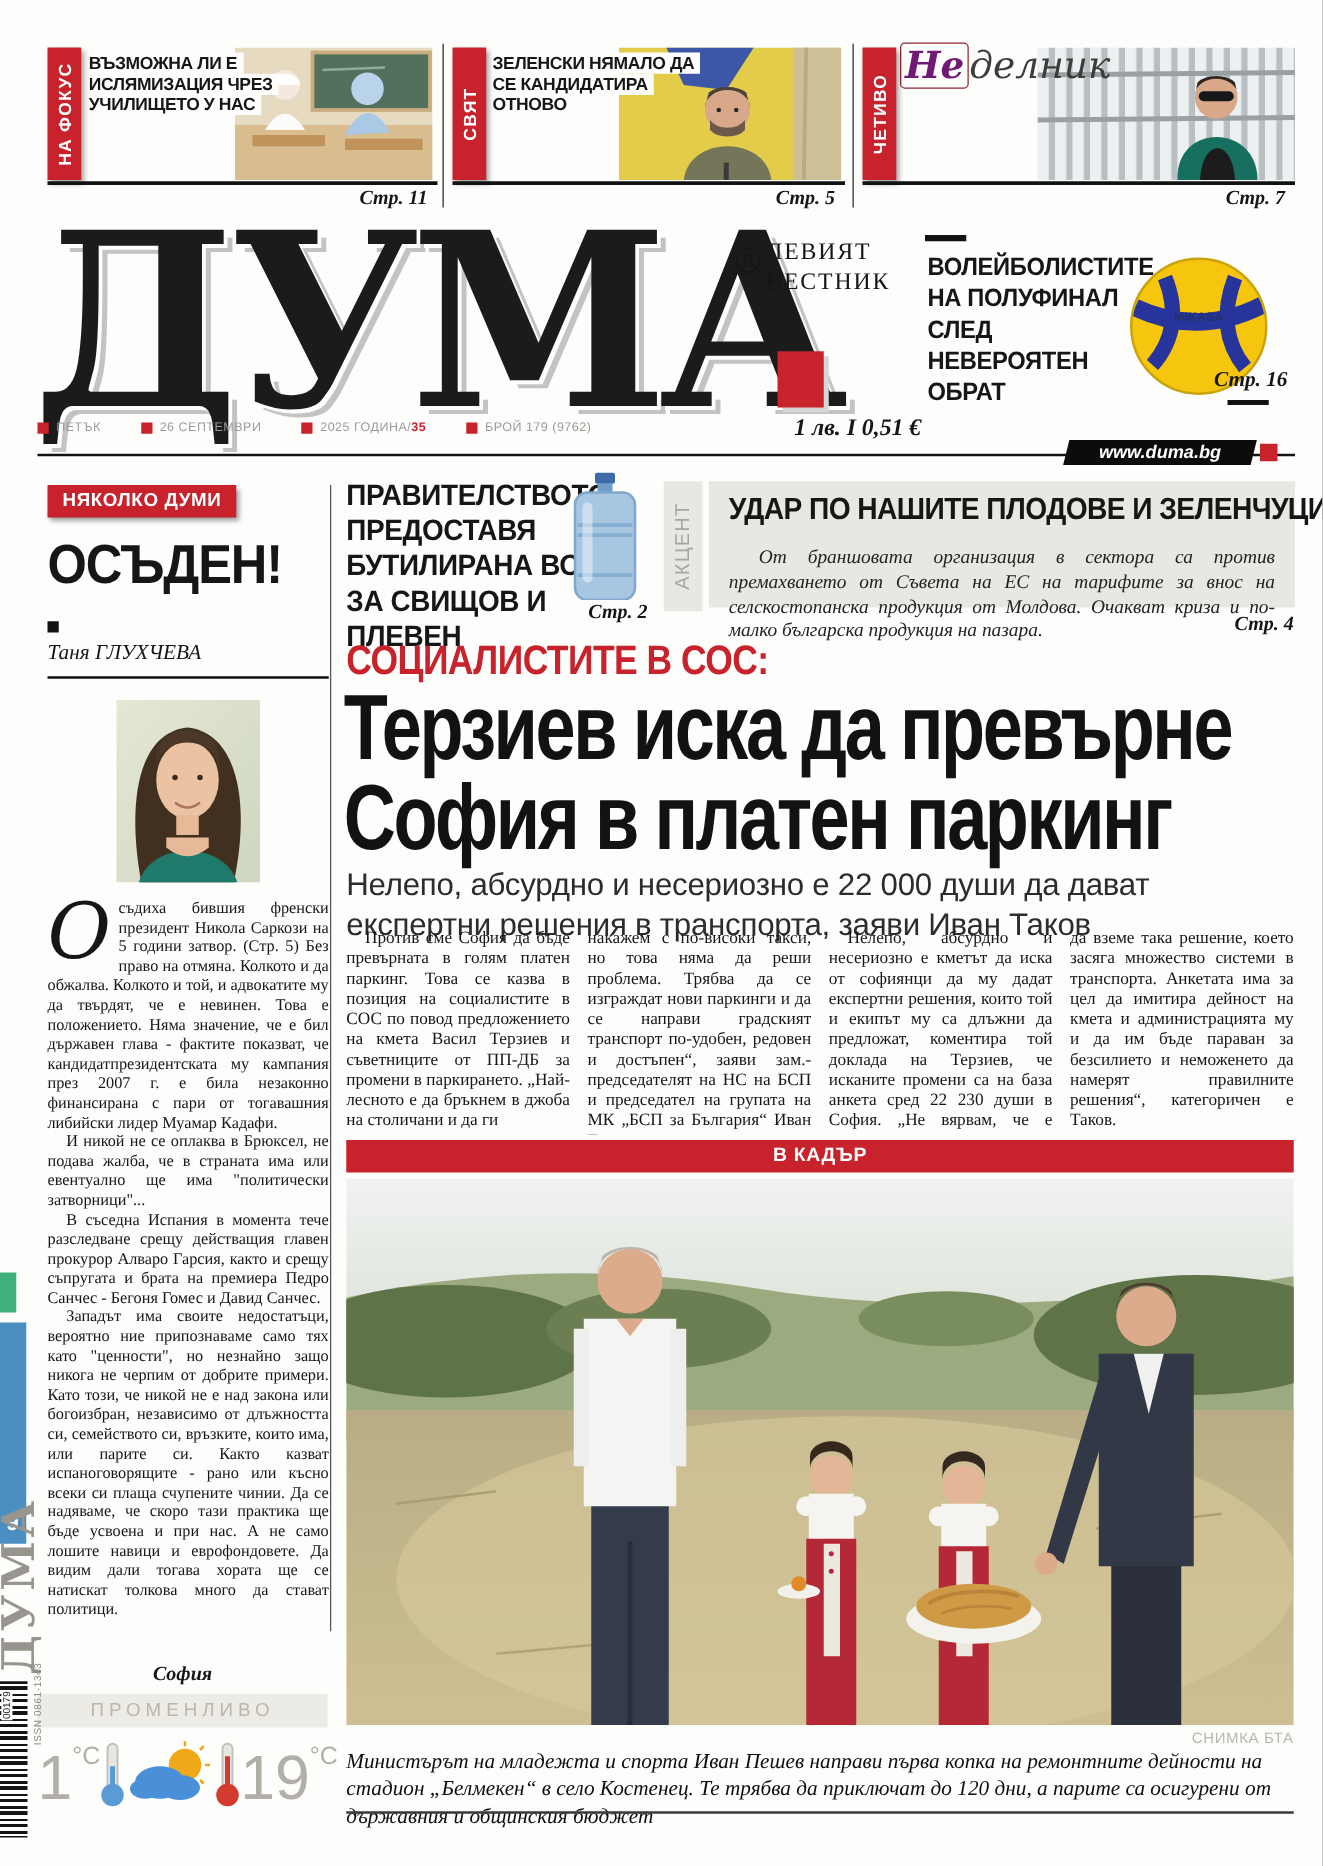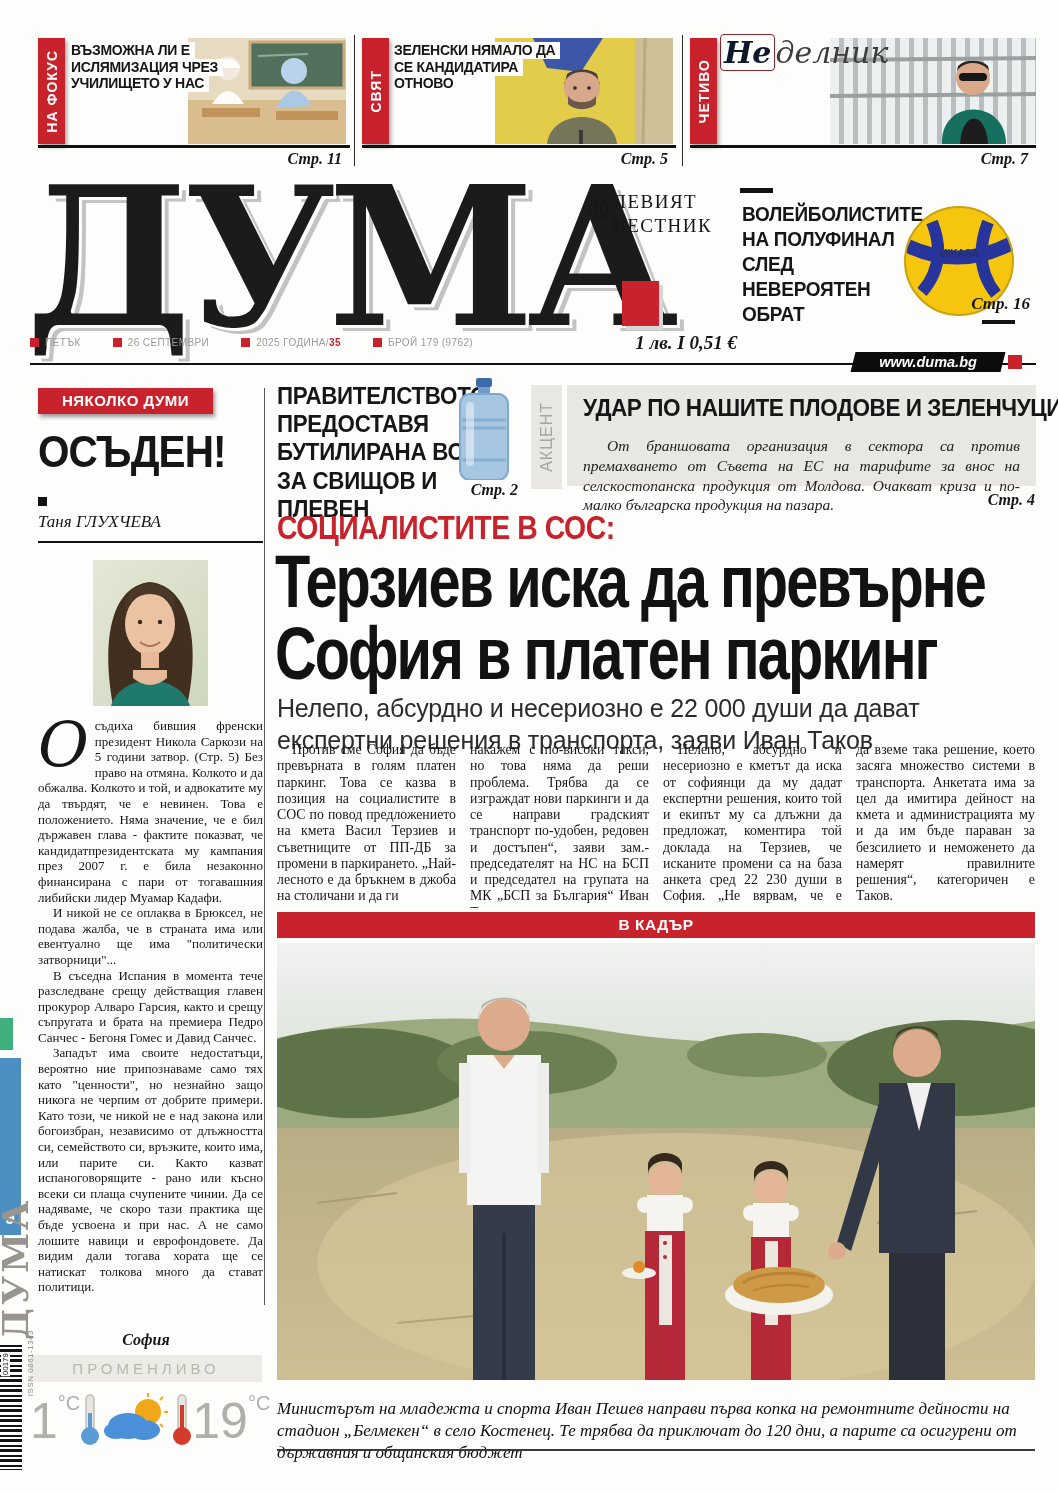--- a/index.html
+++ b/index.html
@@ -23,21 +23,21 @@
   .t-img { position:absolute; top:3px; }
   .t-img svg { display:block; }
   .t-title { position:absolute; z-index:2; font-family:"Liberation Sans",sans-serif;
     font-weight:bold; font-size:14px; line-height:1.18; letter-spacing:-0.3px; }
   .t-title span { background:#fdfdfb; padding:0 5px 1px 0;
     box-decoration-break:clone; -webkit-box-decoration-break:clone; }
   .t-rule { position:absolute; left:0; right:0; bottom:20px; height:3px; background:#121212; }
   .t-page { position:absolute; right:8px; bottom:0; font-style:italic; font-weight:bold; font-size:16px; }
   .t-divider { position:absolute; top:35px; height:131px; width:1px; background:#2a2a2a; }
   .brand-ne { font-family:"DejaVu Serif",serif; font-style:italic; font-size:30px; color:#3c3c3c; }
-  .brand-ne b { color:#0f172a; font-weight:bold; border:1px solid #8d2730; border-radius:4px; padding:0 3px; }
+  .brand-ne b { color:#701a75; font-weight:bold; border:1px solid #8d2730; border-radius:4px; padding:0 3px; }
 
   
   .logo { left:26px; top:168px; font-family:"DejaVu Serif",serif; font-weight:bold;
     font-size:186px; line-height:172px; letter-spacing:-7px; color:#1b1b1b;
     text-shadow:3px 3px 0 #fdfdfb, 7px 6px 0 #c3c3c3; transform:scaleY(1.04); transform-origin:left top; }
   .logo-reg { left:585px; top:194px; font-family:"DejaVu Serif",serif; font-size:27px; }
   .tagline { left:613px; top:190px; font-size:19px; line-height:1.25; letter-spacing:1.5px; }
   .red-dot { left:622px; top:281px; width:37px; height:45px; background:#c8232c; box-shadow:4px 4px 0 #d6d6d6; }
 
   .sport { left:740px; top:188px; width:296px; height:150px; position:absolute; }
@@ -57,21 +57,21 @@
   .price { left:612px; top:332px; width:125px; text-align:right; font-weight:bold; font-style:italic; font-size:19px; }
   .mast-rule { left:30px; top:363px; width:1006px; height:2px; background:#121212; }
   .www-pill { left:853px; top:352px; width:150px; height:20px; background:#0c0c0c; transform:skewX(-14deg); }
   .www-pill span { display:block; transform:skewX(14deg); color:#fff; font-family:"Liberation Sans",sans-serif;
     font-weight:bold; font-style:italic; font-size:14.5px; text-align:center; line-height:20px; }
   .www-sq { left:1008px; top:355px; width:14px; height:14px; background:#c8232c; }
 
   
   .opinion { left:38px; top:388px; width:225px; position:absolute; }
   .op-badge { display:inline-block; background:#c8232c; color:#fff; font-family:"Liberation Sans",sans-serif;
-    font-weight:bold; font-size:15px; letter-spacing:.5px; padding:4px 24px 5px; box-shadow:2px 3px 4px rgba(0,0,0,.4); }
+    font-weight:bold; font-size:15px; letter-spacing:.5px; padding:4px 12px 5px; box-shadow:2px 3px 4px rgba(0,0,0,.4); }
   .op-title { margin-top:13px; font-family:"Liberation Sans",sans-serif; font-weight:bold;
     font-size:44px; letter-spacing:-1px; transform:scaleX(.92); transform-origin:left top; }
   .op-bullet { width:9px; height:9px; background:#121212; margin-top:20px; }
   .op-author { margin-top:6px; font-style:italic; font-size:17px; }
   .op-rule { margin-top:9px; height:2px; background:#121212; }
   .op-photo { width:115px; height:146px; margin:17px auto 0; }
   .op-body { margin-top:12px; font-size:13px; line-height:1.2; text-align:justify; }
   .op-body p { margin:0; }
   .op-body p + p { text-indent:15px; }
   .dropcap { float:left; font-family:"DejaVu Serif",serif; font-style:italic;
@@ -406,20 +406,21 @@
 
       <rect x="612" y="300" width="56" height="137" fill="#2b303a"></rect>
       <path d="M602,140 h76 v170 h-76 z" fill="#323845"></path>
       <polygon points="630,140 654,140 642,188" fill="#f0f0ee"></polygon>
       <path d="M602,160 L560,300 L574,308 L614,180 Z" fill="#323845"></path>
       <circle cx="560" cy="308" r="9" fill="#dcab8b"></circle>
       <circle cx="640" cy="110" r="24" fill="#dcab8b"></circle>
       <path d="M616,104 a24,19 0 0 1 48,0 l-4,-14 a24,15 0 0 0 -40,0 z" fill="#4d3a2c"></path>
     </svg>
   </div>
+  <div class="abs credit">СНИМКА БТА</div>
   <div class="abs caption">Министърът на младежта и спорта Иван Пешев направи първа копка на ремонтните дейности на стадион „Белмекен“ в село Костенец. Те трябва да приключат до 120 дни, а парите са осигурени от държавния и общинския бюджет</div>
   <div class="abs bottom-rule"></div>
 
   <div class="weather">
     <div class="w-city">София</div>
     <div class="w-cond">ПРОМЕНЛИВО</div>
     <div class="w-row">
       <div class="w-temp"><span>1</span><sup>°C</sup></div>
       <span>
         <svg width="20" height="56" viewBox="0 0 20 56">

